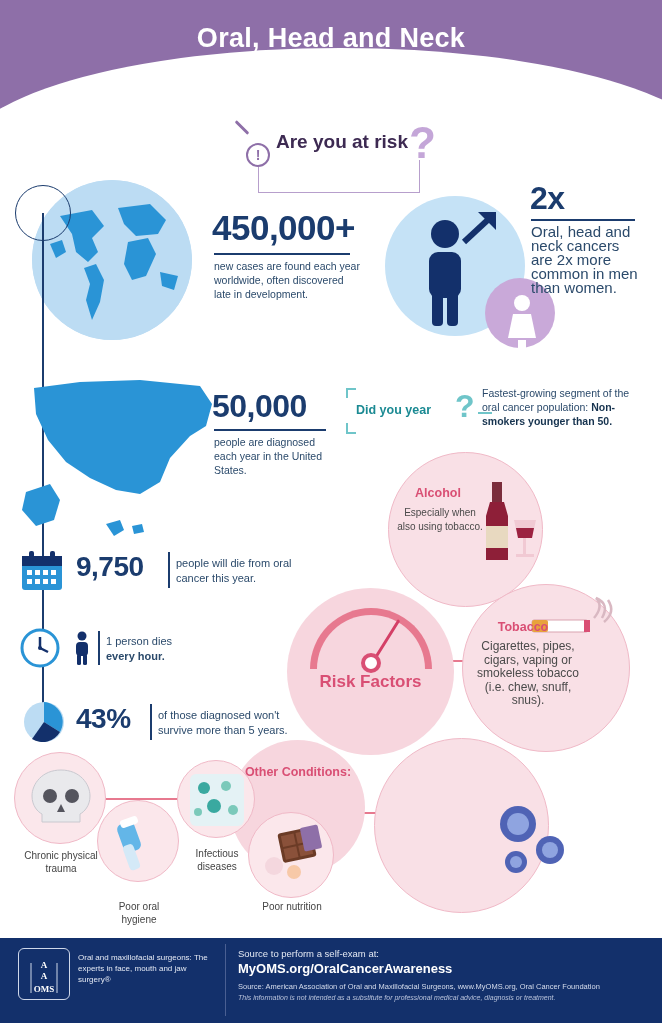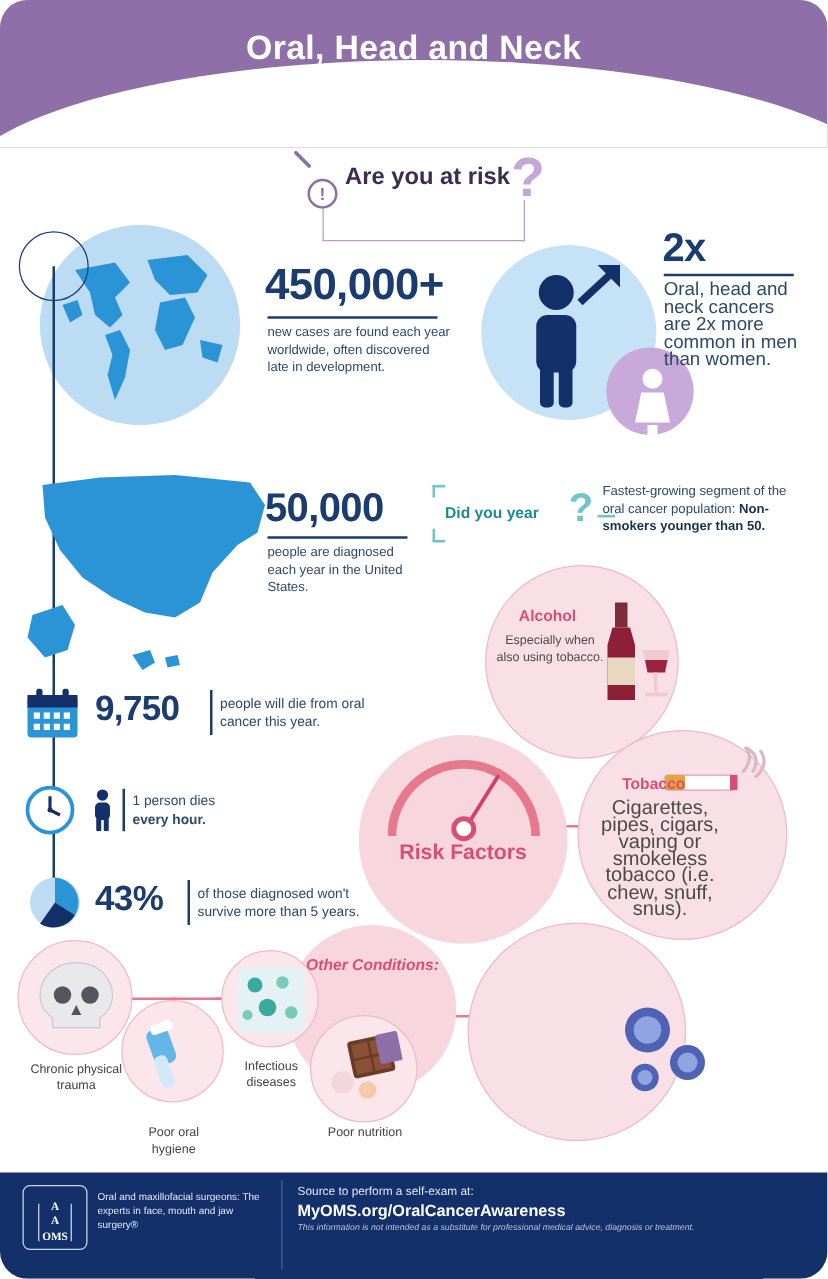--- a/index.html
+++ b/index.html
@@ -5,21 +5,21 @@
   * { box-sizing: border-box; }
   html, body { margin:0; padding:0; }
   body {
     width: 662px; height: 1023px;
     font-family: "Liberation Sans", sans-serif;
     background: #ffffff;
     position: relative;
     overflow: hidden;
     color: #333;
   }
-  #page { position:relative; width:662px; height:1023px; overflow:hidden;border-radius:22px; }
+  #page { position:relative; width:662px; height:1023px; overflow:hidden; }
 
   
   .header {
     position:absolute; top:0; left:0; width:662px; height:118px;
     background:#8e6fa8;
     overflow:hidden;
   }
   .header .wave {
     position:absolute; bottom:-40px; left:-40px; width:760px; height:110px;
     background:#ffffff;
@@ -177,30 +177,30 @@
   .bubble-text { text-align:center; color:#4a4a4a; }
 
   
   .alc { left:388px; top:452px; width:155px; height:155px; border:1.5px solid #f0b9c7;}
   .alc-t { position:absolute; left:398px; top:486px; width:80px; font-size:12.5px;}
   .alc-b { position:absolute; left:394px; top:506px; width:92px; font-size:10px; line-height:13.5px;}
 
   
   .tob { left:462px; top:584px; width:168px; height:168px; border:1.5px solid #f0b9c7; }
   .tob-t { position:absolute; left:478px; top:620px; width:90px; font-size:12.5px;}
-  .tob-b { position:absolute; left:468px; top:640px; width:120px; font-size:16px; line-height:13.5px;}
+  .tob-b { position:absolute; left:468px; top:640px; width:120px; font-size:12px; line-height:13.5px;}
 
   
   .hpv { left:374px; top:738px; width:175px; height:175px; border:1.5px solid #f0b9c7;}
   .hpv-t { position:absolute; left:398px; top:752px; width:100px; font-size:12.5px; line-height:16px;}
   .hpv-b { position:absolute; left:394px; top:793px; width:110px; font-size:10px; line-height:13.5px;}
 
   
   .oth { left:230px; top:740px; width:135px; height:135px; background:#f7d6de;}
-  .oth-t { position:absolute; left:244px; top:764px; width:108px; font-size:12.5px; line-height:16px;font-style:italic;}
+  .oth-t { position:absolute; left:244px; top:764px; width:108px; font-size:12.5px; line-height:16px;}
 
   .small-bubble { position:absolute; border-radius:50%; background:#fbe7eb; border:1.5px solid #f0b9c7; }
   .cap { position:absolute; text-align:center; color:#444; font-size:10px; line-height:13px;}
 
   .sb1 { left:14px; top:752px; width:92px; height:92px;}
   .cap1 { left:22px; top:849px; width:78px;}
   .sb2 { left:97px; top:800px; width:82px; height:82px;}
   .cap2 { left:100px; top:900px; width:78px;}
   .sb3 { left:177px; top:760px; width:78px; height:78px;}
   .cap3 { left:178px; top:847px; width:78px;}
@@ -464,16 +464,17 @@
       <text x="23" y="37" font-size="9" fill="#ffffff" text-anchor="middle" font-family="Liberation Serif, serif">OMS</text>
       <line x1="10" y1="8" x2="10" y2="38" stroke="#cfd8ea" stroke-width="1"></line>
       <line x1="36" y1="8" x2="36" y2="38" stroke="#cfd8ea" stroke-width="1"></line>
     </svg>
   </div>
   <div class="footer-left">Oral and maxillofacial surgeons: The experts in face, mouth and jaw surgery®</div>
   <div class="footer-div"></div>
   <div class="footer-mid">
     <div class="l1">Source to perform a self-exam at:</div>
     <div class="l2">MyOMS.org/OralCancerAwareness</div>
+    <div class="l3">Source: American Association of Oral and Maxillofacial Surgeons, www.MyOMS.org, Oral Cancer Foundation</div>
     <div class="l4">This information is not intended as a substitute for professional medical advice, diagnosis or treatment.</div>
   </div>
 
 </div>
 
 </body></html>

